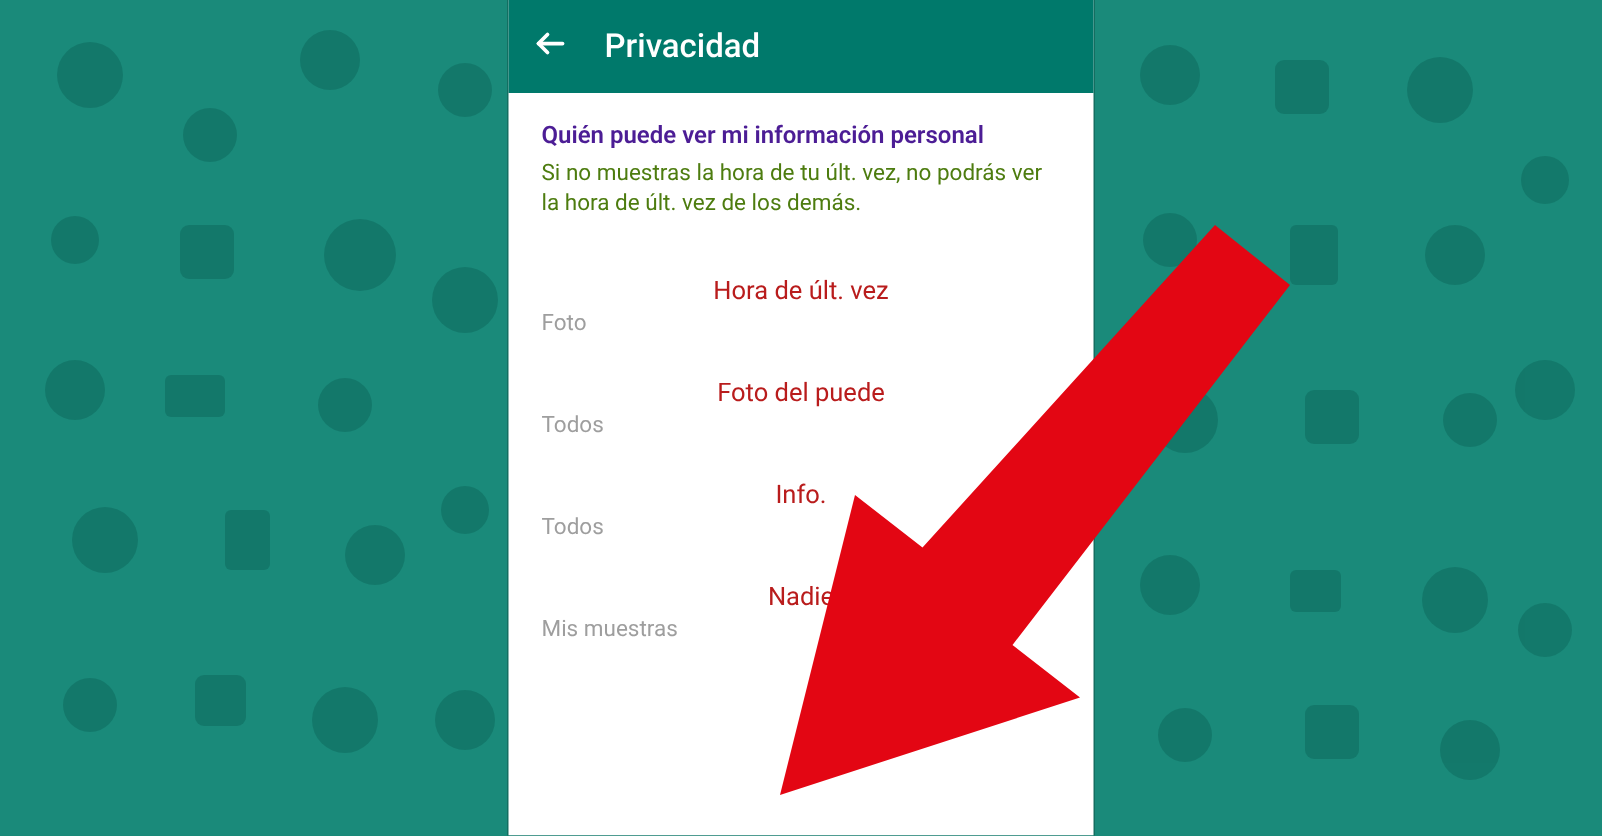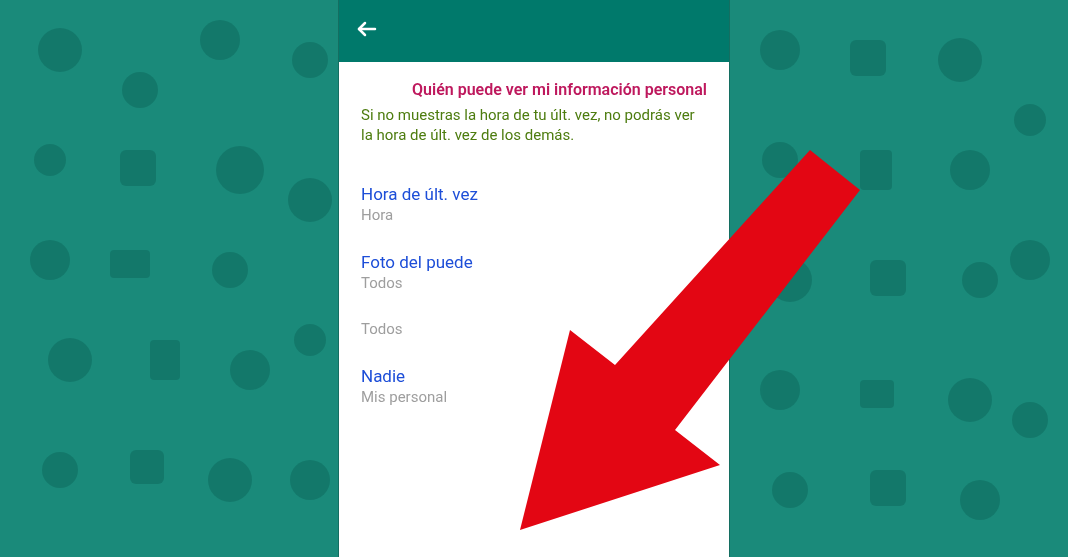--- a/index.html
+++ b/index.html
@@ -45,40 +45,40 @@
     }
     .toolbar-title {
       color: #ffffff;
       font-size: 22px;
       font-weight: 500;
     }
     .content {
       padding: 18px 22px 0 22px;
     }
     .section-header {
-      color: #be185d;
+      color: #4c1d95;
       font-size: 16px;
       font-weight: 600;
       margin-bottom: 6px;
-      text-align: right;
     }
     .section-desc {
       color: #4d7c0f;
       font-size: 15px;
       line-height: 1.35;
       margin-bottom: 24px;
     }
     .setting-item {
       padding: 14px 0;
       cursor: pointer;
     }
     .setting-label {
-      color: #1d4ed8;
+      color: #b91c1c;
       font-size: 17px;
       margin-bottom: 2px;
+      text-align: center;
     }
     .setting-value {
       color: #9e9e9e;
       font-size: 15px;
     }
     .arrow-annotation {
       position: absolute;
       top: 140px;
       left: 500px;
       width: 360px;
@@ -136,43 +136,45 @@
 </div>
 
 <div class="phone-frame">
   <div class="toolbar">
     <span class="back-icon">
       <svg width="24" height="24" viewBox="0 0 24 24" fill="none" stroke="white" stroke-width="2.5" stroke-linecap="round" stroke-linejoin="round">
         <line x1="20" y1="12" x2="4" y2="12"></line>
         <polyline points="10 18 4 12 10 6"></polyline>
       </svg>
     </span>
+    <span class="toolbar-title">Privacidad</span>
   </div>
 
   <div class="content">
     <div class="section-header">Quién puede ver mi información personal</div>
     <div class="section-desc">Si no muestras la hora de tu últ. vez, no podrás ver la hora de últ. vez de los demás.</div>
 
     <div class="setting-item">
       <div class="setting-label">Hora de últ. vez</div>
-      <div class="setting-value">Hora</div>
+      <div class="setting-value">Foto</div>
     </div>
 
     <div class="setting-item">
       <div class="setting-label">Foto del puede</div>
       <div class="setting-value">Todos</div>
     </div>
 
     <div class="setting-item">
+      <div class="setting-label">Info.</div>
       <div class="setting-value">Todos</div>
     </div>
 
     <div class="setting-item">
       <div class="setting-label">Nadie</div>
-      <div class="setting-value">Mis personal</div>
+      <div class="setting-value">Mis muestras</div>
     </div>
   </div>
 </div>
 
 <div class="arrow-annotation">
   <svg width="360" height="400" viewBox="0 0 360 400">
     <g transform="translate(0,0)">
       <polygon points="310,10 360,50 175,290 220,325 20,390 70,190 115,225" fill="#e30613"></polygon>
     </g>
   </svg>

